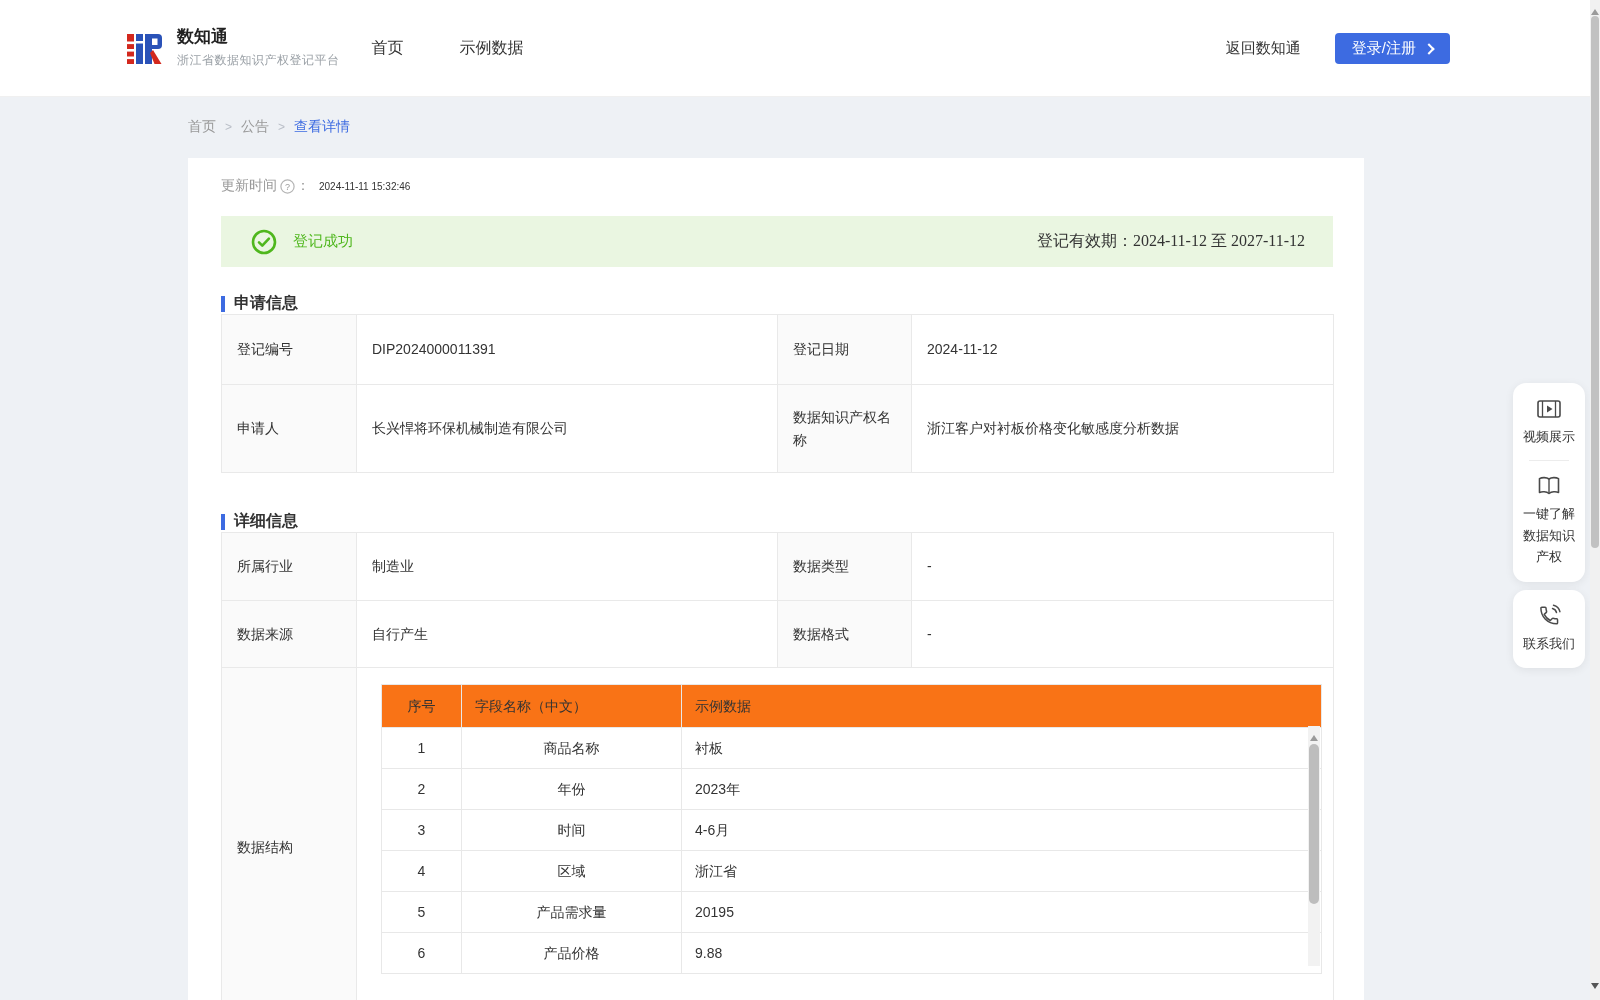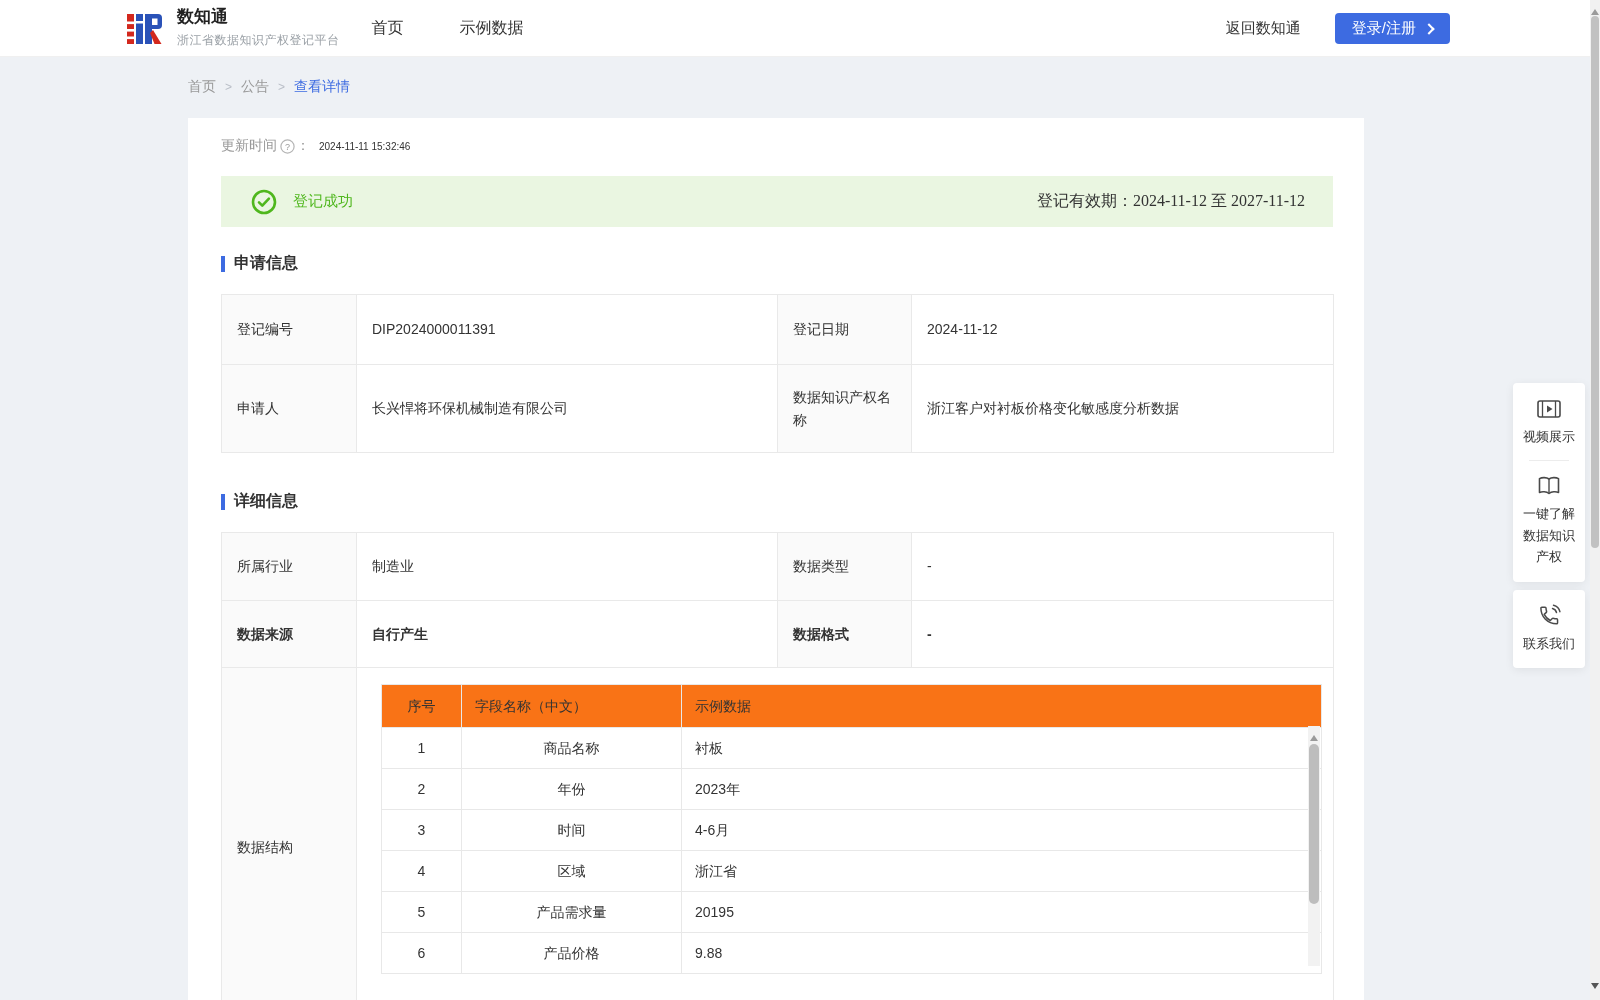--- a/index.html
+++ b/index.html
@@ -2,21 +2,21 @@
 <html><head>
 <meta charset="utf-8">
 <style>
   html,body{margin:0;padding:0;}
   body{
     width:1600px;height:1000px;overflow:hidden;position:relative;
     background:#EEF1F5;color:#333;
     font-family:"Liberation Sans","DejaVu Sans",sans-serif;
   }
   
-  .header{height:56px;background:#fff;display:flex;align-items:center;
+  .header{height:96px;background:#fff;display:flex;align-items:center;
     padding:0 150px 0 125px;box-sizing:border-box;position:relative;z-index:5;
     box-shadow:0 1px 0 #f0f0f0;}
   .brand{display:flex;align-items:center;}
   .brand-text{margin-left:12px;}
   .brand-title{font-size:17px;font-weight:bold;color:#222;line-height:1.2;}
   .brand-sub{font-size:12px;color:#9aa0a6;margin-top:4px;letter-spacing:.5px;}
   .nav{display:flex;gap:56px;margin-left:32px;font-size:16px;color:#333;}
   .nav-item{cursor:pointer;}
   .header-right{margin-left:auto;display:flex;align-items:center;gap:34px;}
   .back-link{font-size:15px;color:#333;cursor:pointer;}
@@ -41,47 +41,47 @@
     padding:0 28px 0 30px;box-sizing:border-box;}
   .banner-status{color:#4FB71D;font-size:15px;margin-left:16px;}
   .banner-right{margin-left:auto;font-family:"Liberation Serif","DejaVu Serif",serif;
     font-size:16px;color:#333;}
   
   .section-title{display:flex;align-items:center;font-size:16px;font-weight:bold;color:#333;}
   .st-1{margin-top:26px;text-align:center;}
   .st-2{margin-top:38px;}
   .section-bar{width:4px;height:16px;background:#3D6BE1;margin-right:9px;}
   
-  table.info{border-collapse:collapse;width:1112px;margin-top:20px;font-size:14px;
+  table.info{border-collapse:collapse;width:1112px;font-size:14px;
     color:#333;table-layout:fixed;}
   .info td{border:1px solid #E9E9E9;padding:0 15px;line-height:1.6;}
   .info td.lbl{background:#FAFAFA;}
   tr.r70{height:70px;}  tr.r88{height:88px;}
-  tr.r68{height:68px;}  tr.r67{height:67px;font-weight:bold;} tr.r360{height:360px;}
+  tr.r68{height:68px;}  tr.r67{height:67px;} tr.r360{height:360px;}
   td.struct-cell{padding:0;vertical-align:top;}
   
   .struct-wrap{position:relative;padding:16px 0 0 24px;}
   table.struct{border-collapse:collapse;width:940px;font-size:14px;color:#333;
     table-layout:fixed;}
   .struct th,.struct td{border:1px solid #E8E8E8;padding:0;}
   .struct th{background:#f97316;font-weight:normal;height:42px;text-align:left;
     padding-left:13px;}
   .struct th.c-idx{text-align:center;padding-left:0;}
   .struct td{height:40px;}
   .struct td.c-idx,.struct td.c-name{text-align:center;}
   .struct td.c-sample{padding-left:13px;}
   .struct-scroll{position:absolute;left:951px;top:58px;width:12px;height:240px;
     background:#F2F2F2;}
   .ss-up{position:absolute;top:5px;left:2px;width:0;height:0;
     border:4px solid transparent;border-bottom:6px solid #9a9a9a;}
   .ss-thumb{position:absolute;top:18px;left:1px;width:10px;height:160px;
     background:#BDBDBD;border-radius:5px;cursor:grab;}
   
   .float-col{position:absolute;right:15px;top:383px;width:72px;z-index:6;}
-  .float-card{background:#fff;border-radius:4px;box-shadow:0 2px 10px rgba(0,0,0,.07);
+  .float-card{background:#fff;border-radius:13px;box-shadow:0 2px 10px rgba(0,0,0,.07);
     text-align:center;padding:14px 6px;cursor:pointer;}
   .float-card + .float-card{margin-top:8px;}
   .float-label{font-size:13px;color:#333;line-height:1.65;margin-top:5px;}
   .float-div{height:1px;background:#ececec;margin:13px 10px;}
   
   .page-scroll{position:absolute;right:0;top:0;width:10px;height:1000px;
     background:#F1F1F1;z-index:10;}
   .ps-up{position:absolute;top:5px;left:1px;width:0;height:0;
     border:4px solid transparent;border-bottom:6px solid #9a9a9a;}
   .ps-thumb{position:absolute;top:16px;left:1px;width:8px;height:532px;

